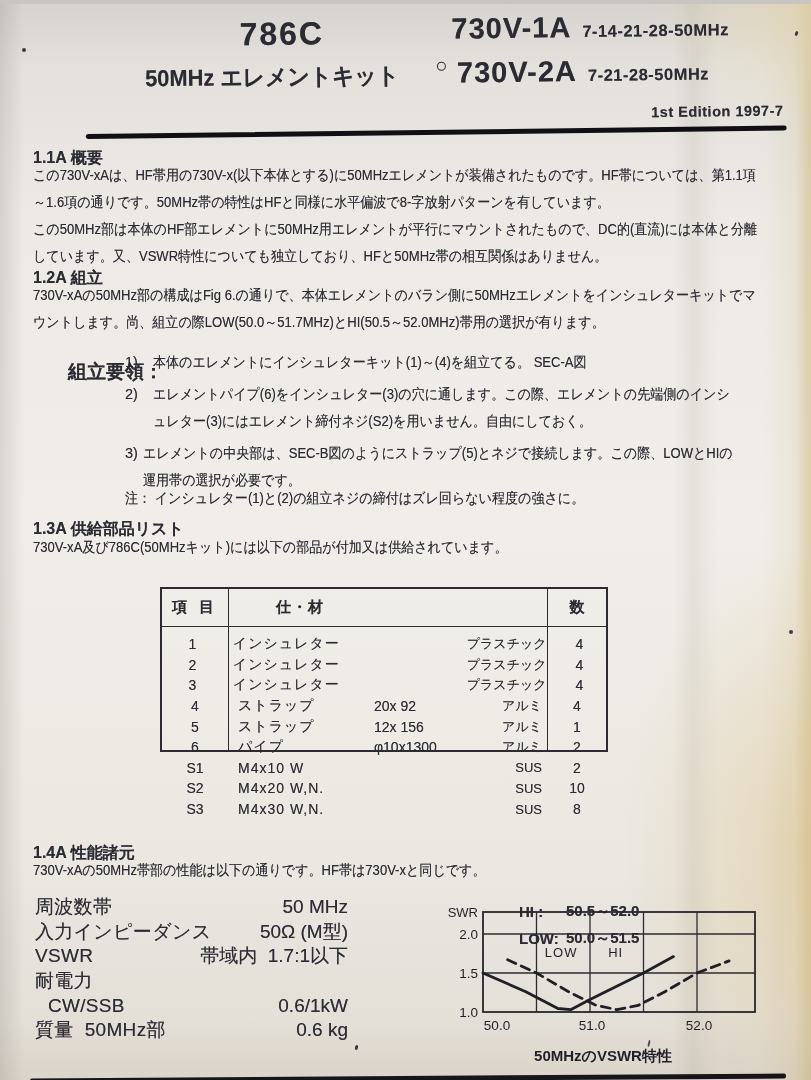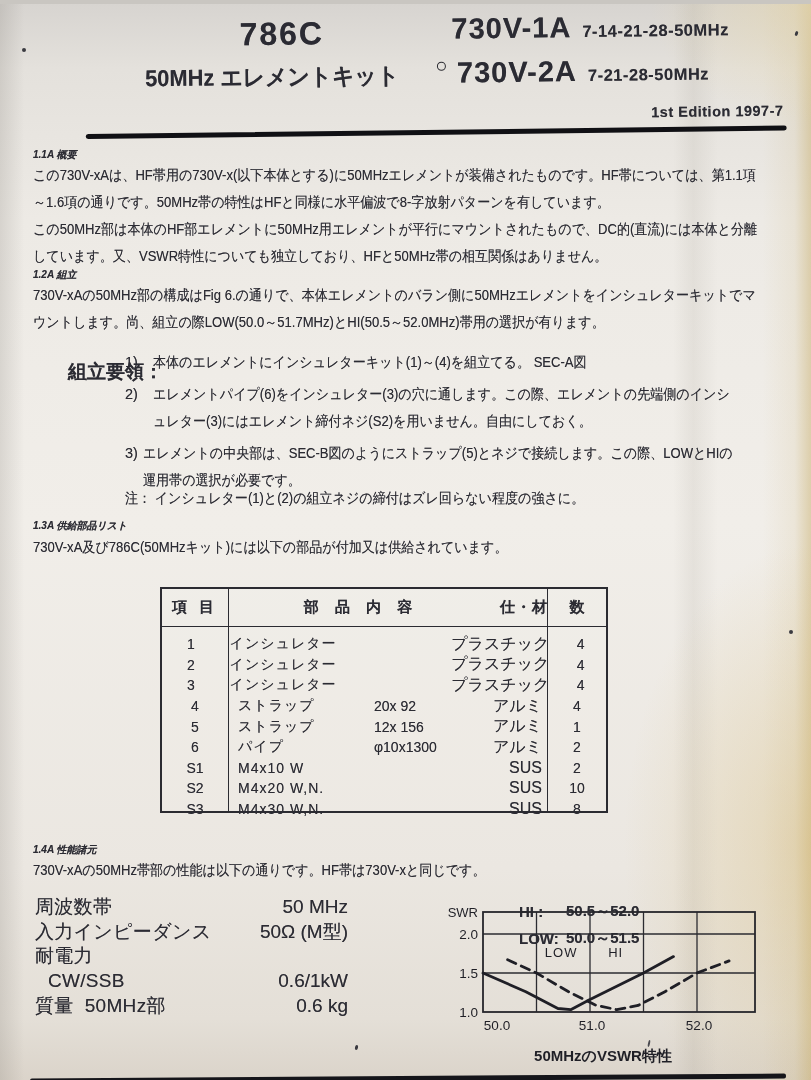--- a/index.html
+++ b/index.html
@@ -26,56 +26,56 @@
   .model-row { position:absolute; display:flex; align-items:baseline; gap:11px; }
   .m1 { left:452px; top:9px; }
   .m2 { left:437px; top:53px; }
   .model-name { font-size:29px; font-weight:700; letter-spacing:1px; }
   .model-bands { font-size:16.5px; font-weight:700; letter-spacing:.5px; }
   .circle-mark { width:9px; height:9px; border:1.8px solid #2a2a30; border-radius:50%; display:inline-block; align-self:center; margin:-14px 0 0 0; }
   .edition { position:absolute; top:103px; right:28px; font-size:14.5px; font-weight:600; letter-spacing:.5px; }
   .rule { position:absolute; left:85px; top:126px; width:701px; height:5px; background:#101014; border-radius:3px; }
 
   
-  .sec-title { font-size:10px; font-weight:700; white-space:nowrap;font-style:italic; }
+  .sec-title { font-size:16px; font-weight:700; white-space:nowrap; }
   .tline { font-size:14.5px; line-height:27px; white-space:nowrap; transform:scaleX(.9); transform-origin:0 0; }
   .oneline { font-size:14.5px; white-space:nowrap; transform:scaleX(.9); transform-origin:0 0; }
 
   #p11 { left:33px; top:158px; width:770px; }
   #t11 { left:33px; top:144px; }
   #t12 { left:33px; top:264px; }
   #p12 { left:33px; top:278px; width:770px; }
 
   #steps { left:68px; top:345px; width:730px; }
   .steps-label { position:absolute; left:0; top:10px; font-size:19px; font-weight:700; white-space:nowrap; }
   .step { display:flex; margin-left:57px; margin-bottom:5px; }
   .step-no { width:28px; font-size:14.5px; line-height:27px; }
   .step-lines { flex:1; }
 
   #note { left:125px; top:485px; }
   #t13 { left:33px; top:515px; }
   #p13 { left:33px; top:534px; }
 
   
-  .pt { left:160px; top:583px; width:448px; height:226px; border:2px solid #2b2b31; background:rgba(255,255,255,.06); }
+  .pt { left:160px; top:583px; width:448px; height:165px; border:2px solid #2b2b31; background:rgba(255,255,255,.06); }
   .pt .vline { position:absolute; top:0; bottom:0; width:0; border-left:1.7px solid #2b2b31; }
   .pt .v1 { left:66px; }
   .pt .v2 { right:58px; }
   .pt-header { position:relative; height:38px; border-bottom:1.7px solid #2b2b31; display:flex; align-items:center; font-size:15px; font-weight:700; }
   .pt-c1 { width:66px; text-align:center; letter-spacing:4px; }
   .pt-mid { flex:1; display:flex; align-items:center; }
   .pt-content-h { flex:1; text-align:center; padding-left:42px; letter-spacing:6px; }
   .pt-mat-h { width:96px; text-align:right; letter-spacing:1px; }
   .pt-c3 { width:58px; text-align:center; }
   .pt-body { padding-top:7px; }
   .pt-row { display:flex; height:20.6px; align-items:center; font-size:14px; }
   .r-no { width:66px; text-align:center; }
   .r-name { width:146px; padding-left:10px; white-space:nowrap; letter-spacing:1px; }
   .r-size { width:118px; white-space:nowrap; }
-  .r-mat { flex:1; text-align:right; padding-right:6px; font-size:16px; white-space:nowrap; }
+  .r-mat { flex:1; text-align:right; padding-right:6px; font-size:13px; white-space:nowrap; }
   .r-qty { width:58px; text-align:center; }
 
   #t14 { left:33px; top:839px; }
   #p14 { left:33px; top:857px; }
 
   
   #specs { left:35px; top:891px; width:313px; }
   .spec-row { display:flex; height:24.6px; align-items:center; font-size:19px; }
   .spec-label { flex:1; white-space:pre; letter-spacing:.3px; }
   .spec-label.ind { padding-left:13px; }
@@ -168,21 +168,20 @@
 
   <h2 class="abs sec-title ink" id="t13">1.3A 供給部品リスト</h2>
   <div class="abs oneline ink" id="p13">730V-xA及び786C(50MHzキット)には以下の部品が付加又は供給されています。</div>
 
   <div class="abs pt ink">
     <div class="vline v1"></div>
     <div class="vline v2"></div>
     <div class="pt-header">
       <div class="pt-c1">項 目</div>
       <div class="pt-mid">
-        <div class="pt-content-h">部 品 内 容</div>
         <div class="pt-mat-h">仕・材</div>
       </div>
       <div class="pt-c3">数</div>
     </div>
     <div class="pt-body" id="ptBody">
         <div class="pt-row">
           <div class="r-no">1</div>
           <div class="r-name">インシュレター</div>
           <div class="r-size"></div>
           <div class="r-mat">プラスチック</div>
@@ -251,20 +250,24 @@
   <div class="abs oneline ink" id="p14">730V-xAの50MHz帯部の性能は以下の通りです。HF帯は730V-xと同じです。</div>
 
   <div class="abs" id="specs">
       <div class="spec-row">
         <div class="spec-label ink">周波数帯</div>
         <div class="spec-value ink">50 MHz</div>
       </div>
       <div class="spec-row">
         <div class="spec-label ink">入力インピーダンス</div>
         <div class="spec-value ink">50Ω (M型)</div>
+      </div>
+      <div class="spec-row">
+        <div class="spec-label ink">VSWR</div>
+        <div class="spec-value ink">帯域内  1.7:1以下</div>
       </div>
       <div class="spec-row">
         <div class="spec-label ink">耐電力</div>
         <div class="spec-value ink"></div>
       </div>
       <div class="spec-row">
         <div class="spec-label ink ind">CW/SSB</div>
         <div class="spec-value ink">0.6/1kW</div>
       </div>
       <div class="spec-row">

